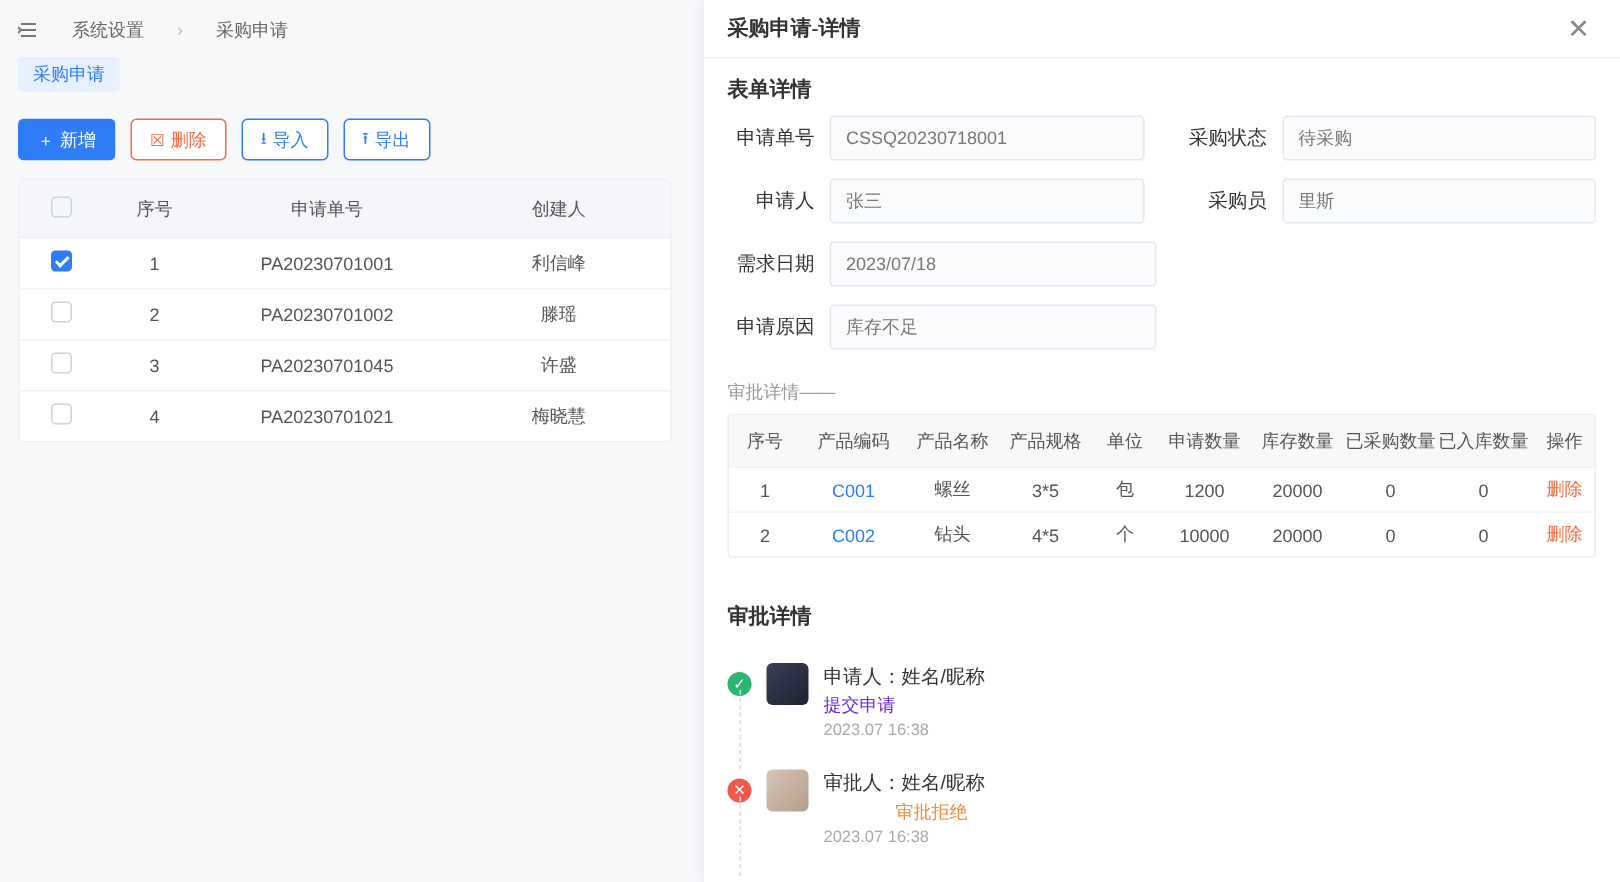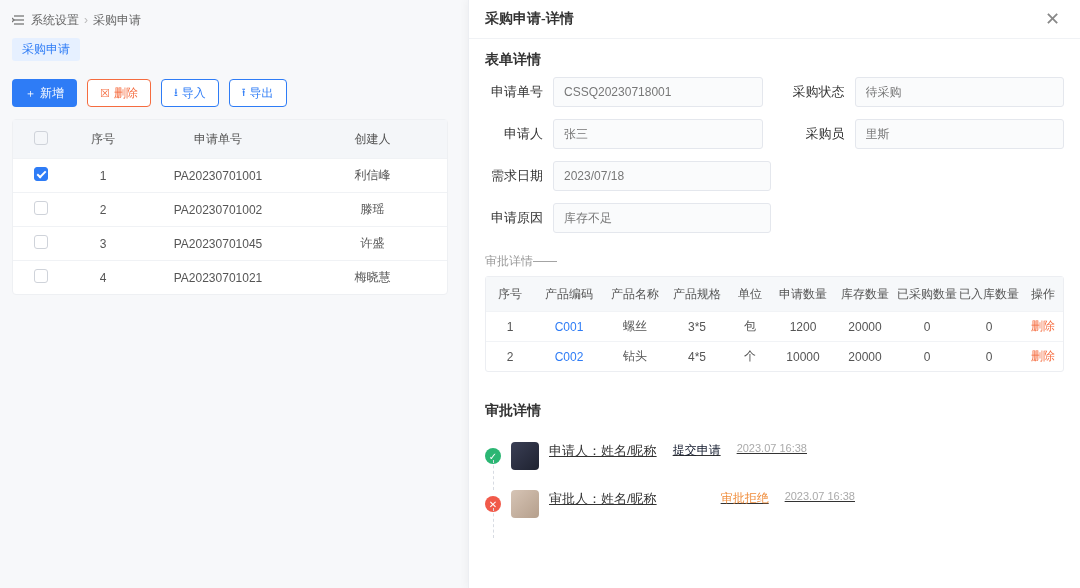--- a/index.html
+++ b/index.html
@@ -15,21 +15,21 @@
   }
 
   
   .page {
     width: 460px;
     padding: 8px 12px;
   }
   .breadcrumb {
     display: flex;
     align-items: center;
-    gap: 5px;
+    gap: 22px;
     color: #666;
     font-size: 12px;
     height: 24px;
   }
   .breadcrumb .menu-icn {
     width: 14px; height: 14px;
     display: inline-flex; align-items: center; justify-content: center;
   }
   .breadcrumb .sep { color: #bbb; }
   .tag {
@@ -207,24 +207,24 @@
   .ap-dot.no { background: #f15a4a; }
   .avatar {
     width: 28px; height: 28px; border-radius: 4px;
     background: #cfd5de; flex-shrink: 0;
     display: flex; align-items: center; justify-content: center;
     color: #fff; font-size: 14px;
     overflow: hidden;
   }
   .avatar.user1 { background: linear-gradient(135deg,#3a3f55,#1e2230); }
   .avatar.user2 { background: linear-gradient(135deg,#d6c4b5,#b59f8c); }
-  .ap-body { display: flex; flex-direction: row; gap: 16px; text-decoration: underline; }
+  .ap-body { display: flex; flex-direction: column; gap: 2px; }
   .ap-name { font-size: 13px; color: #333; }
   .ap-status { font-size: 12px; }
-  .ap-status.green { color: #0f172a; }
+  .ap-status.green { color: #6d28d9; }
   .ap-status.orange { color: #f08c3a; margin-left: 48px; }
   .ap-time { font-size: 11px; color: #aaa; }
 </style>
 </head>
 <body>
 
 <div class="page">
   <div class="breadcrumb">
     <span class="menu-icn">
       <svg width="14" height="14" viewBox="0 0 14 14" fill="none" stroke="#777" stroke-width="1.3">

